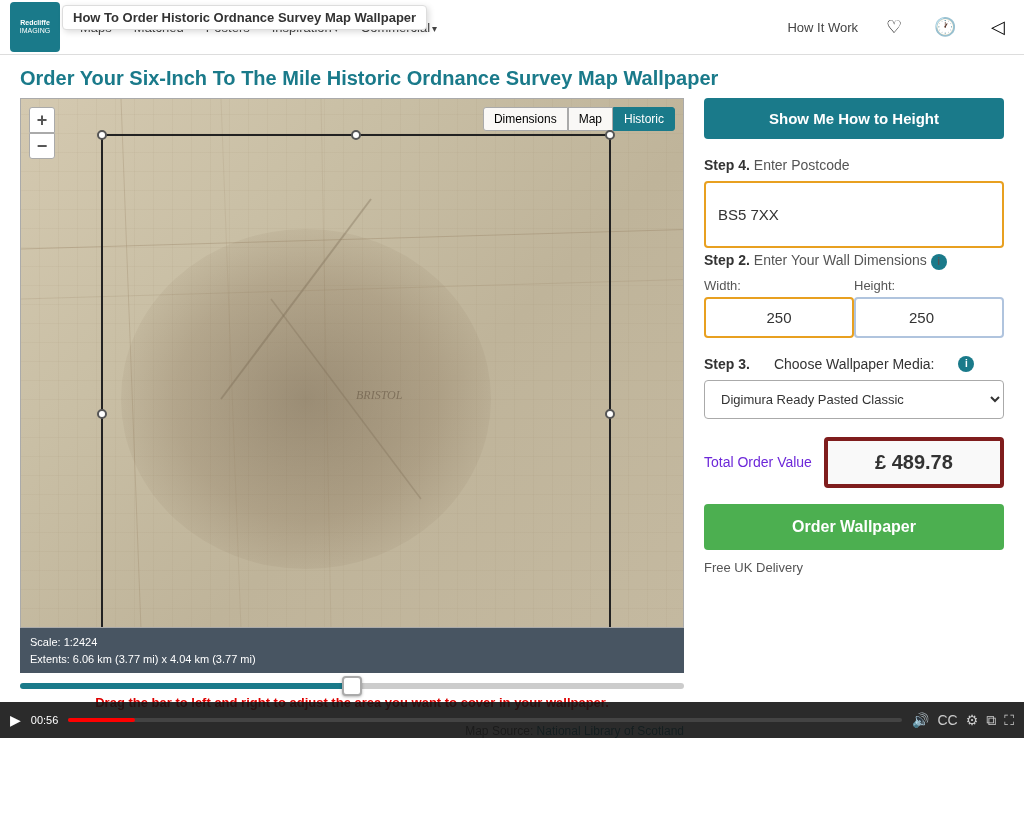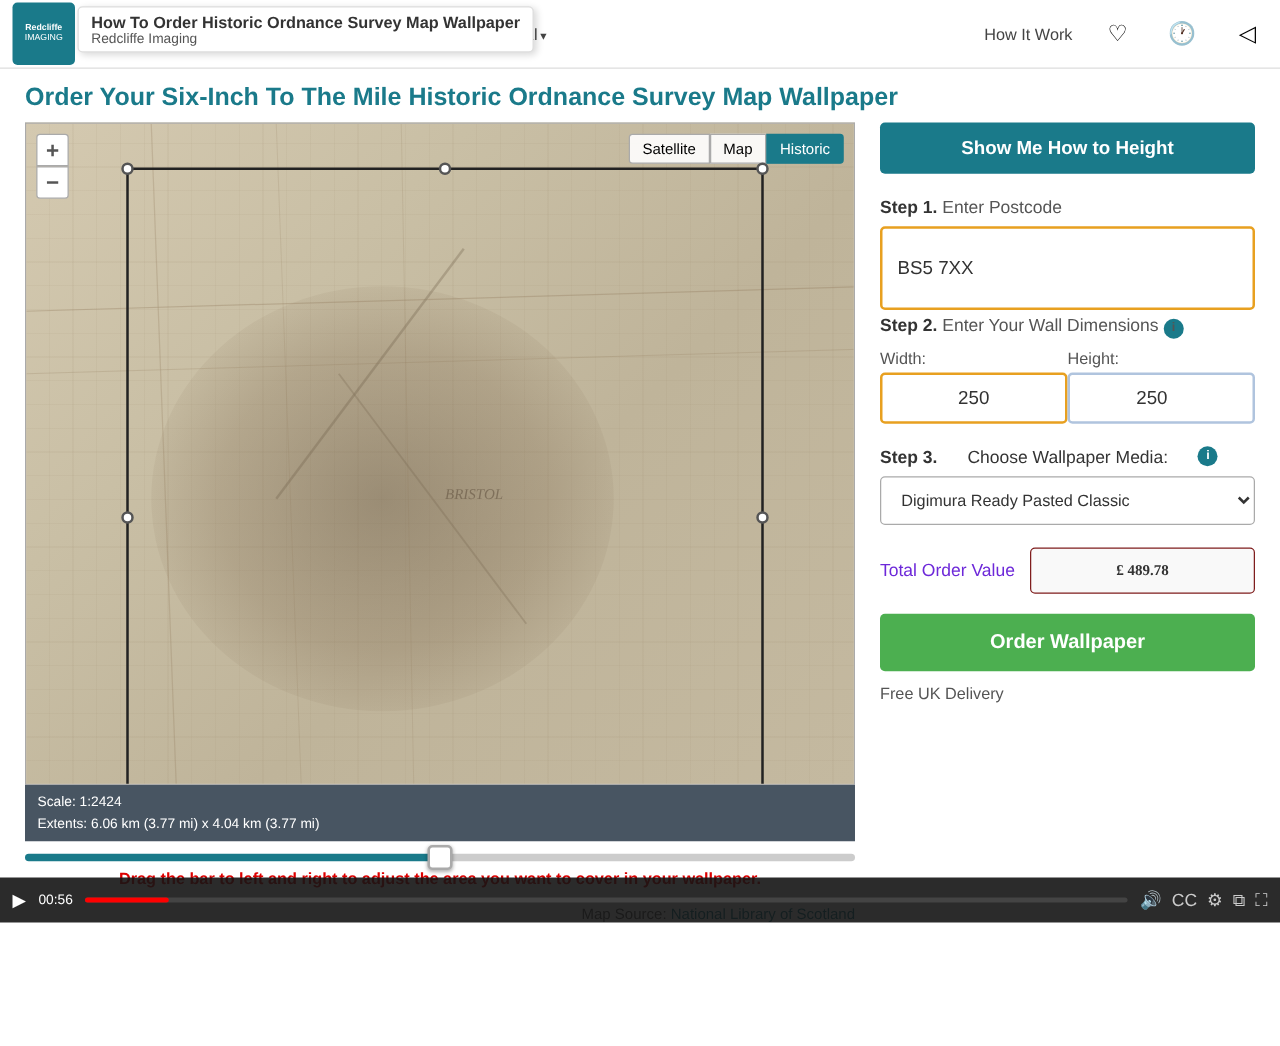--- a/index.html
+++ b/index.html
@@ -87,21 +87,21 @@
     .dim-input { width: 100%; padding: 10px; font-size: 15px; border: 2px solid #e8a020; border-radius: 4px; text-align: center; outline: none; color: #333; }
     .dim-input-spin { width: 100%; padding: 10px; font-size: 15px; border: 2px solid #b0c4de; border-radius: 4px; text-align: center; outline: none; color: #333; }
 
     .step3-row { margin-bottom: 18px; }
     .step3-label { font-size: 14px; margin-bottom: 8px; display: flex; align-items: center; gap: 24px; }
     .info-icon { display: inline-flex; align-items: center; justify-content: center; width: 16px; height: 16px; background: #1a7a8a; color: #fff; border-radius: 50%; font-size: 10px; font-weight: bold; }
     .media-select { width: 100%; padding: 10px 12px; font-size: 13px; border: 1px solid #aaa; border-radius: 4px; background: #fff; color: #333; cursor: pointer; }
 
     .total-row { display: flex; align-items: center; gap: 12px; margin-bottom: 16px; }
     .total-label { font-size: 14px; color: #6d28d9; white-space: nowrap; }
-    .total-value { flex: 1; padding: 10px; font-size: 12px; border: 1px solid #7f1d1d; border-radius: 4px; background: #f9f9f9; text-align: center; color: #333; font-weight: bold; font-family: Liberation Serif, serif; }
+    .total-value { flex: 1; padding: 10px; font-size: 20px; border: 4px solid #7f1d1d; border-radius: 4px; background: #f9f9f9; text-align: center; color: #333; font-weight: bold; }
 
     .order-btn { background: #4caf50; color: #fff; border: none; border-radius: 4px; padding: 14px; font-size: 16px; font-weight: bold; cursor: pointer; width: 100%; margin-bottom: 10px; }
     .delivery-text { text-align: left; color: #555; font-size: 13px; }
 
     
     .video-bar { position: absolute; bottom: 0; left: 0; right: 0; height: 36px; background: rgba(20,20,20,0.9); display: flex; align-items: center; padding: 0 10px; gap: 10px; }
     .play-btn { color: #fff; font-size: 14px; cursor: pointer; background: none; border: none; }
     .progress-bar { flex: 1; height: 4px; background: #444; border-radius: 2px; position: relative; }
     .progress-fill { width: 8%; height: 100%; background: #f00; border-radius: 2px; }
     .time-label { color: #fff; font-size: 11px; }
@@ -115,21 +115,20 @@
   <div class="header">
     <div class="logo">
       <div class="logo-inner">
         <div class="logo-text1">Redcliffe</div>
         <div class="logo-text2">IMAGING</div>
       </div>
     </div>
 
     <div class="tooltip-bubble">
       <div class="tooltip-title">How To Order Historic Ordnance Survey Map Wallpaper</div>
-      <div class="tooltip-sub">Redcliffe Imaging</div>
     </div>
 
     <nav class="nav">
       <span class="nav-item">Maps</span>
       <span class="nav-item">Matched</span>
       <span class="nav-item">Posters</span>
       <span class="nav-item"><span>Inspiration</span><span class="nav-arrow">▾</span></span>
       <span class="nav-item"><span>Commercial</span><span class="nav-arrow">▾</span></span>
     </nav>
 
@@ -164,21 +163,21 @@
             <text x="335" y="300" font-size="12" fill="#4a3a2a" opacity="0.7" font-family="serif" font-style="italic">BRISTOL</text>
           </svg>
         </div>
 
         <div class="map-zoom">
           <button class="zoom-btn">+</button>
           <button class="zoom-btn">−</button>
         </div>
 
         <div class="map-type-btns">
-          <button class="map-type-btn">Satellite</button>
+          <button class="map-type-btn">Dimensions</button>
           <button class="map-type-btn">Map</button>
           <button class="map-type-btn active">Historic</button>
         </div>
 
         <div class="map-selection-box">
           <div class="map-handle handle-tl"></div>
           <div class="map-handle handle-tm"></div>
           <div class="map-handle handle-tr"></div>
           <div class="map-handle handle-ml"></div>
           <div class="map-handle handle-mr"></div>
@@ -201,21 +200,21 @@
       <div class="map-source">
         <span>Map Source: </span><a href="#">National Library of Scotland</a>
       </div>
     </div>
 
     <div class="right-panel">
       <button class="show-how-btn">Show Me How to Height</button>
 
       
       <div class="step-label">
-        <strong>Step 1.</strong>
+        <strong>Step 4.</strong>
         <span>Enter Postcode</span>
       </div>
       <input class="postcode-input" type="text" value="BS5 7XX" style="">
 
       
       <div class="step-label">
         <strong>Step 2.</strong>
         <span>Enter Your Wall Dimensions</span>
         <span class="info-icon">i</span>
       </div>

